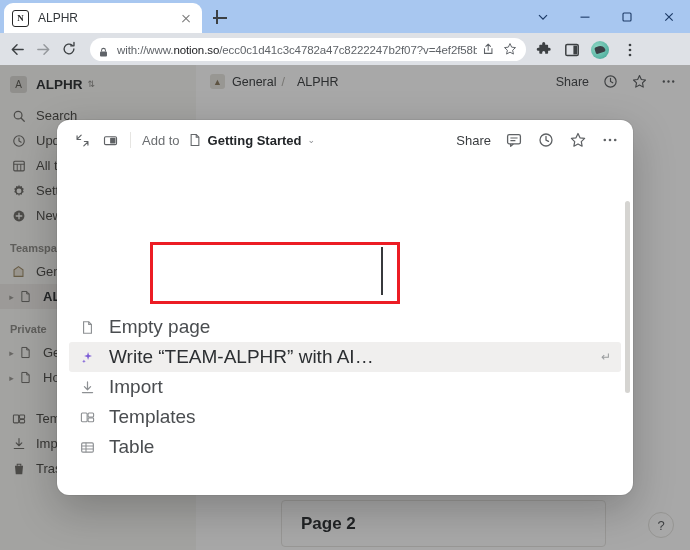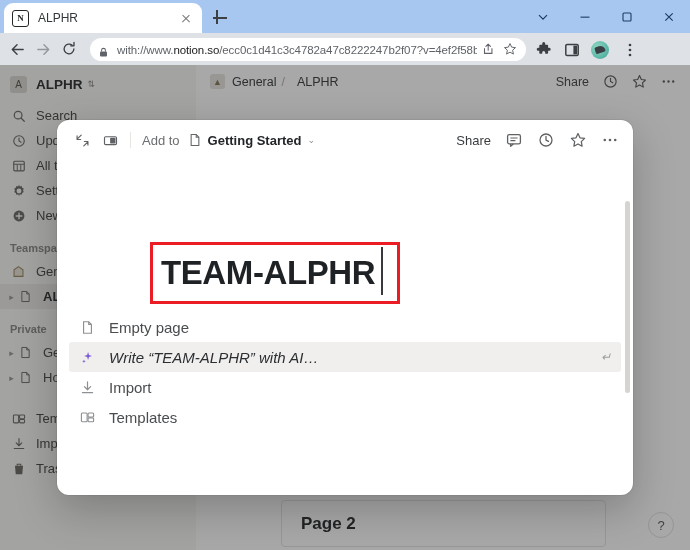--- a/index.html
+++ b/index.html
@@ -178,23 +178,23 @@
     font-size:33px;font-weight:700;color:#1f2225;letter-spacing:-.4px;
   }
   .caret{
     position:absolute;left:324px;top:87px;width:1.6px;height:48px;background:#37393c;
   }
 
   .m-opt{
     display:flex;align-items:center;height:30px;margin:0 12px;padding:0 10px;
     box-sizing:border-box;border-radius:3px;
   }
-  .m-opt.hl{background:#f0efee;font-style:italic;}
+  .m-opt.hl{background:#f0efee;}
   .opt-ico{width:17px;height:17px;flex:0 0 auto;color:#8d9093;display:flex;align-items:center;justify-content:center;}
-  .opt-label{margin-left:13px;font-size:15px;color:#4a4d50;white-space:nowrap;}
+  .opt-label{margin-left:13px;font-size:19px;color:#4a4d50;white-space:nowrap;}
   .opt-label.dark{color:#2c2f32;}
   .opt-ret{margin-left:auto;font-size:12px;color:#9a9d9f;}
   .opt-sparkle{color:#7c5cd6;}
 
   .m-sectlabel{
     font-size:11.5px;color:#93969a;padding:0 22px;height:22px;display:flex;align-items:center;
     margin-top:8px;
   }
   .m-scroll{
     position:absolute;right:3px;top:41px;width:5px;height:192px;border-radius:3px;
@@ -518,21 +518,20 @@
               <circle cx="8" cy="8" r="1.3" fill="currentColor"></circle>
               <circle cx="13.2" cy="8" r="1.3" fill="currentColor"></circle>
             </svg>
         </span>
       </span>
     </div>
 
     <div class="m-body">
 
       <div class="title-box"></div>
-      <div class="title-text">TEAM-ALPHR</div>
       <div class="caret"></div>
 
       <div class="opts-area">
         <div class="m-opt">
           <span class="opt-ico">
             <svg width="15" height="15" viewBox="0 0 16 16">
                 <path d="M3.8 1.9 H9.3 L12.2 4.8 V14.1 H3.8 Z" stroke="currentColor" stroke-width="1.25" fill="none"></path>
                 <path d="M9.3 1.9 V4.8 H12.2" stroke="currentColor" stroke-width="1.25" fill="none"></path>
               </svg>
           </span>
@@ -562,20 +561,29 @@
         </div>
         <div class="m-opt">
           <span class="opt-ico">
             <svg width="15" height="15" viewBox="0 0 16 16">
                 <rect x="1.5" y="3.2" width="6.1" height="9.3" rx="1" stroke="currentColor" stroke-width="1.2" fill="none"></rect>
                 <rect x="8.6" y="3.2" width="5.9" height="4.2" rx="1" stroke="currentColor" stroke-width="1.2" fill="none"></rect>
                 <rect x="8.6" y="8.4" width="5.9" height="4.1" rx="1" stroke="currentColor" stroke-width="1.2" fill="none"></rect>
               </svg>
           </span>
           <span class="opt-label">Templates</span>
+        </div>
+        <div class="m-opt">
+          <span class="opt-ico">
+            <svg width="15" height="15" viewBox="0 0 16 16">
+                <rect x="1.8" y="3" width="12.4" height="10" rx="1.2" stroke="currentColor" stroke-width="1.25" fill="none"></rect>
+                <path d="M1.8 6.3 H14.2 M1.8 9.7 H14.2 M6.4 3 V13" stroke="currentColor" stroke-width="1.1"></path>
+              </svg>
+          </span>
+          <span class="opt-label">Table</span>
         </div>
         <div class="m-opt">
           
           
         </div>
 
       </div>
 
       <div class="m-scroll"></div>
     </div>

